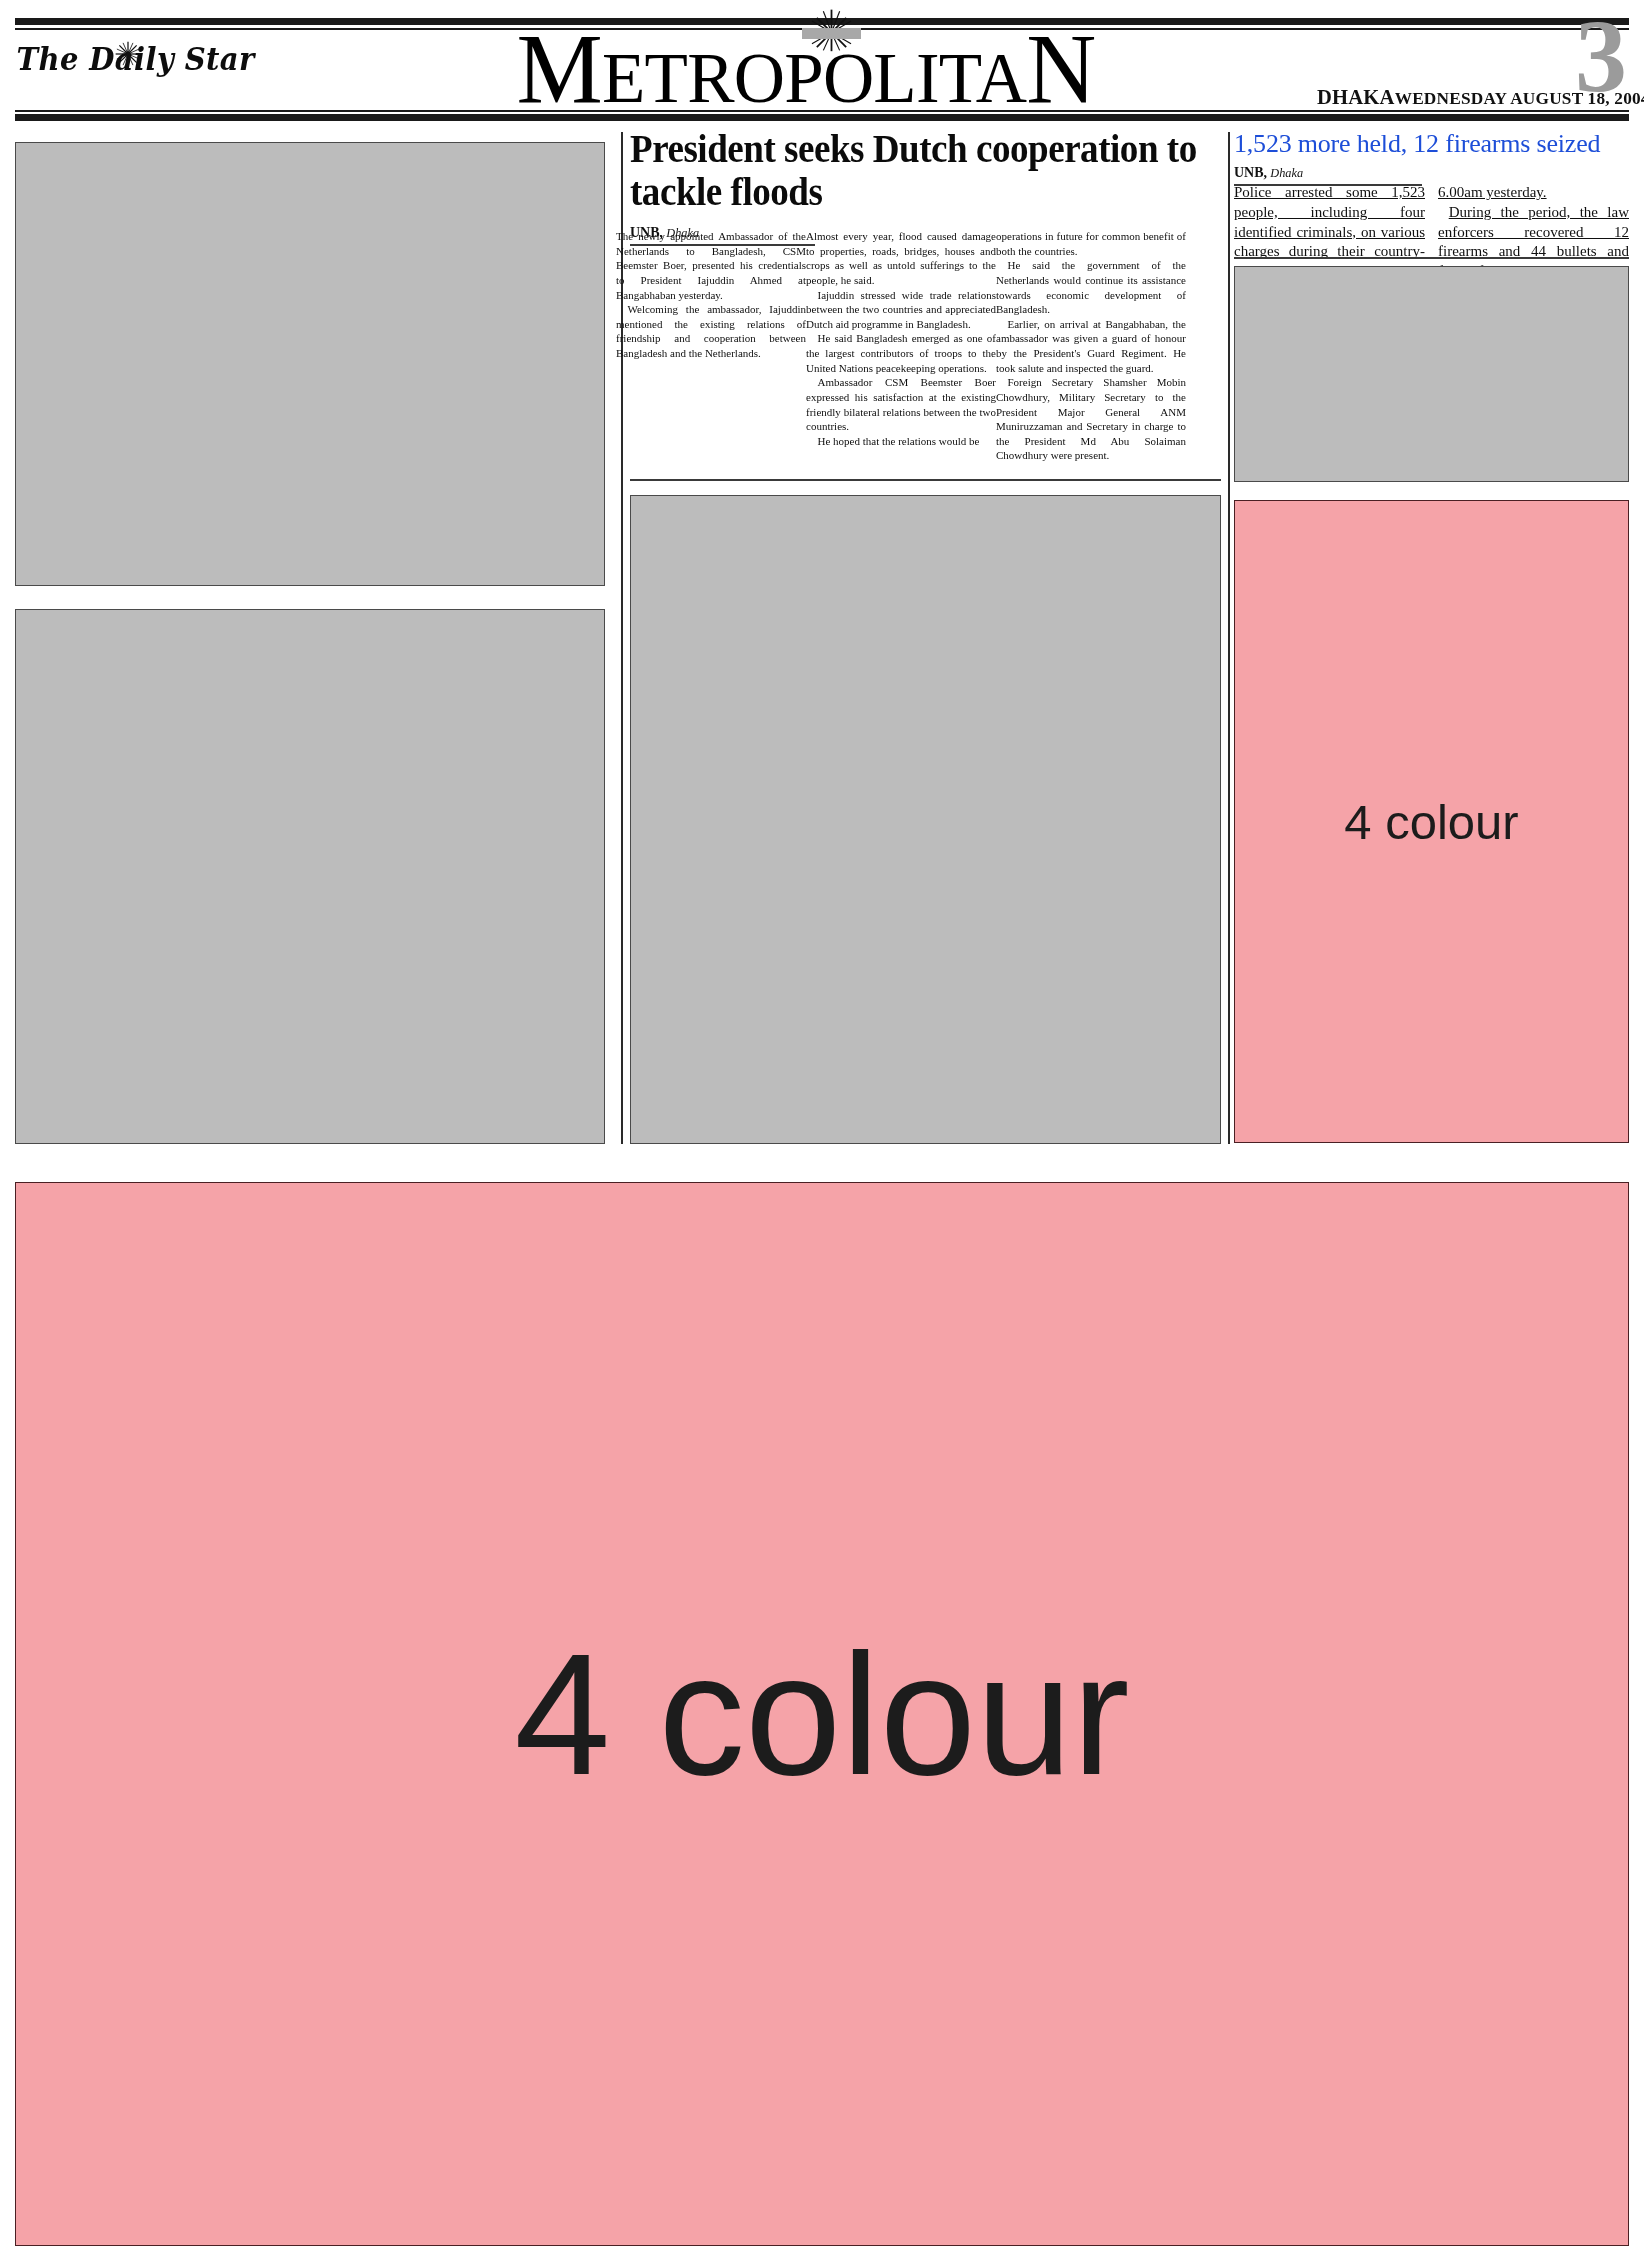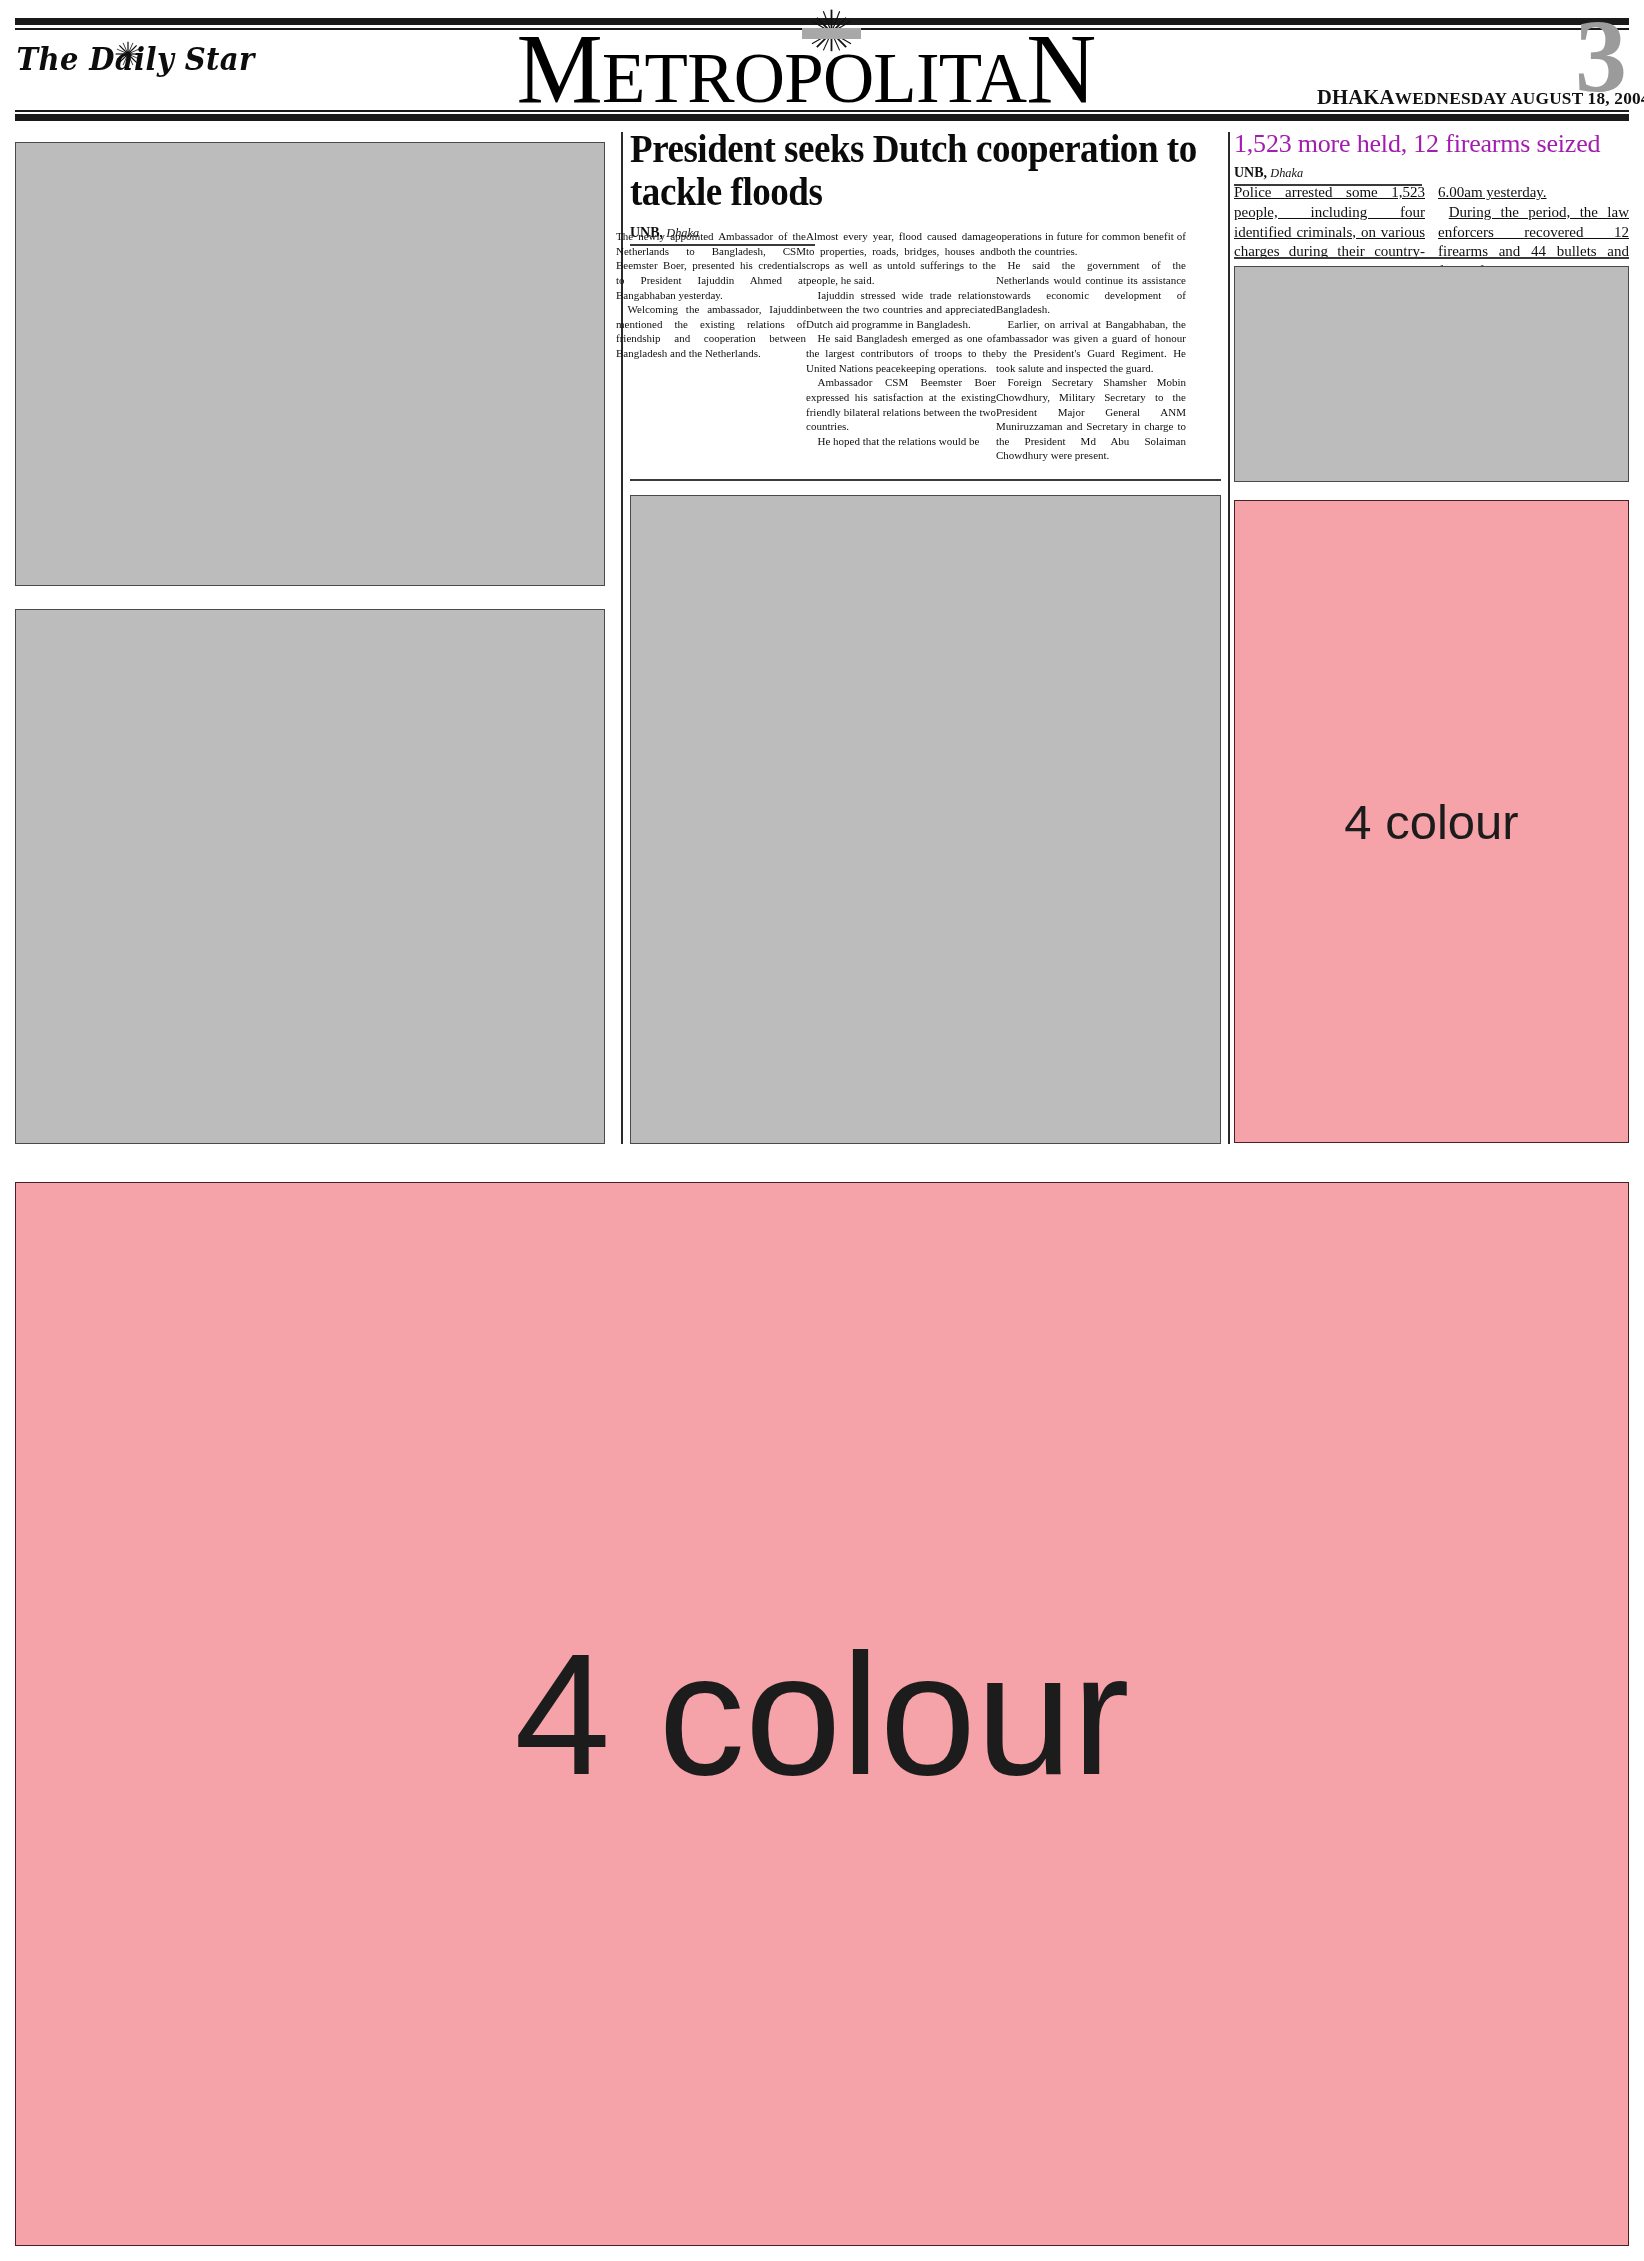--- a/index.html
+++ b/index.html
@@ -245,21 +245,21 @@
     position: absolute;
     left: 1234px; top: 130px;
     width: 395px;
   }
   #story-side-headline {
     font-family: "Liberation Serif", serif;
     font-weight: normal;
     font-size: 26px;
     line-height: 1.08;
     letter-spacing: -0.2px;
-    color: #a21caf;
+    color: #1d4ed8;
     margin: 0;
     white-space: nowrap;
   }
   #story-side-byline-row {
     width: 188px;
     margin-top: 6.6px;
   }
   .cols2 {
     position: absolute;
     left: 1234px; top: 183px;

